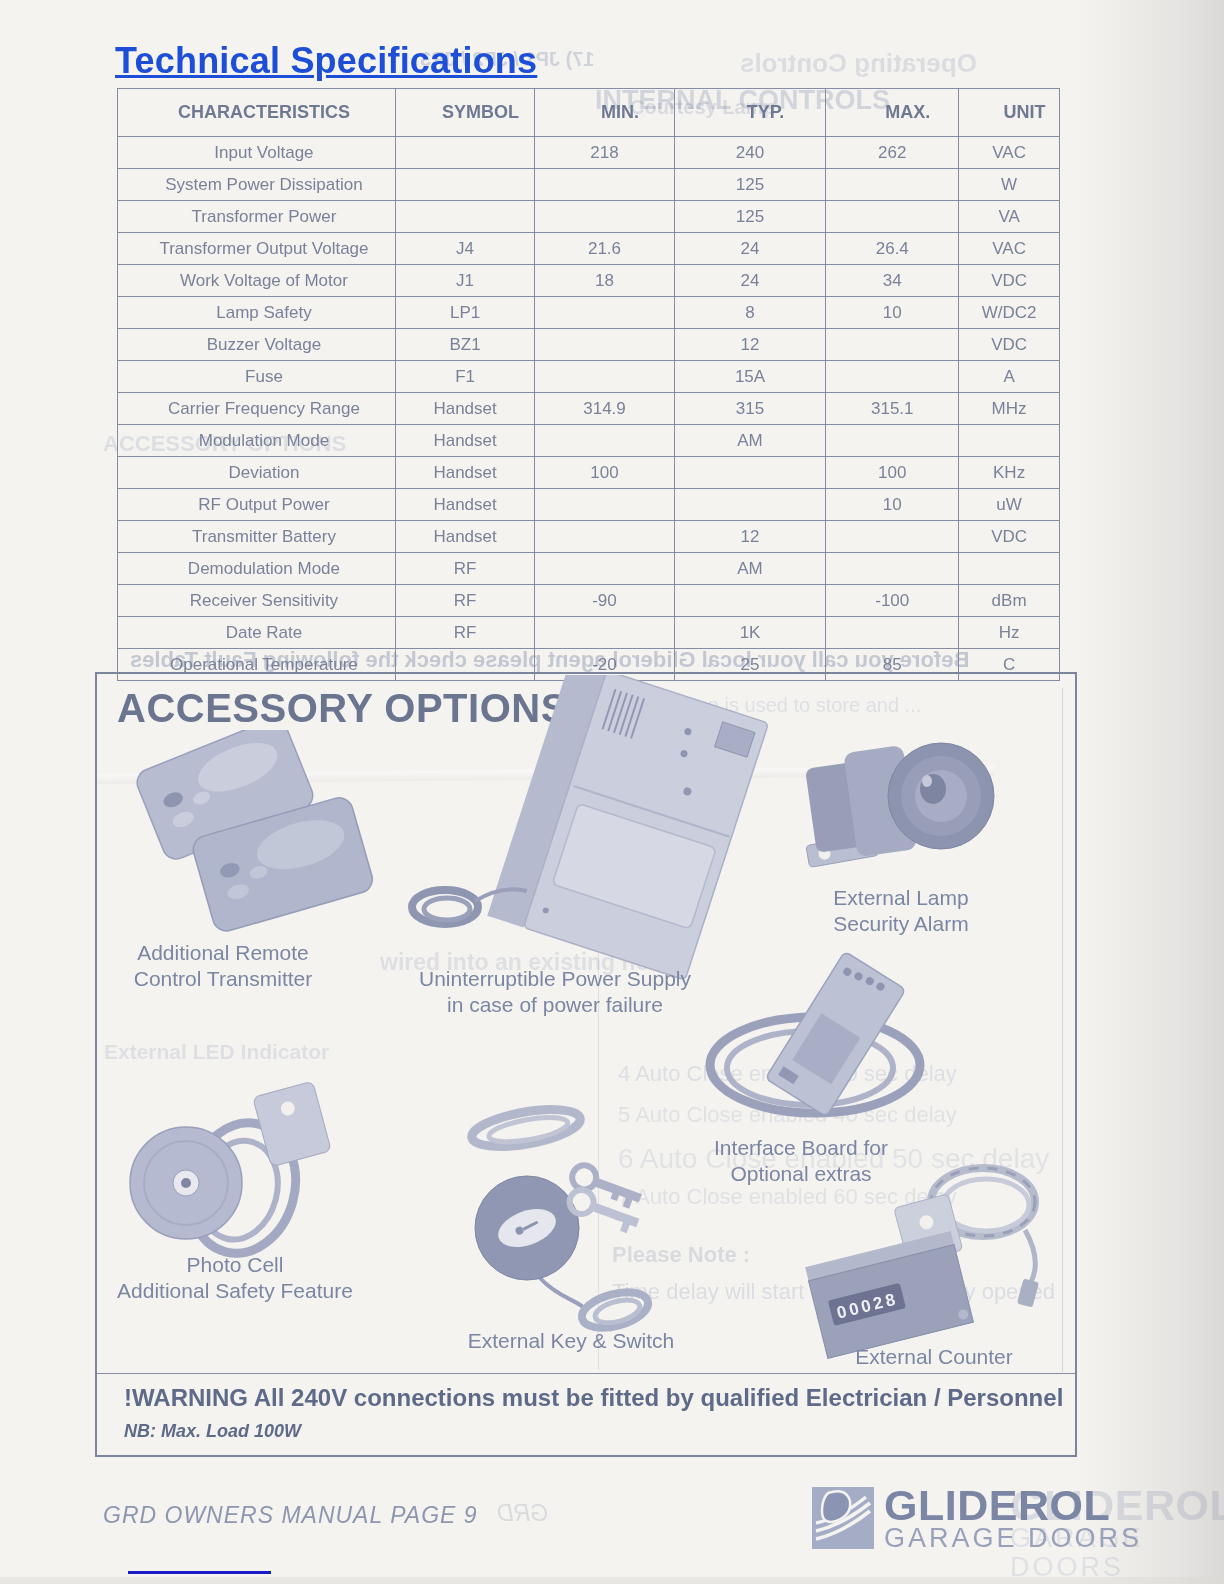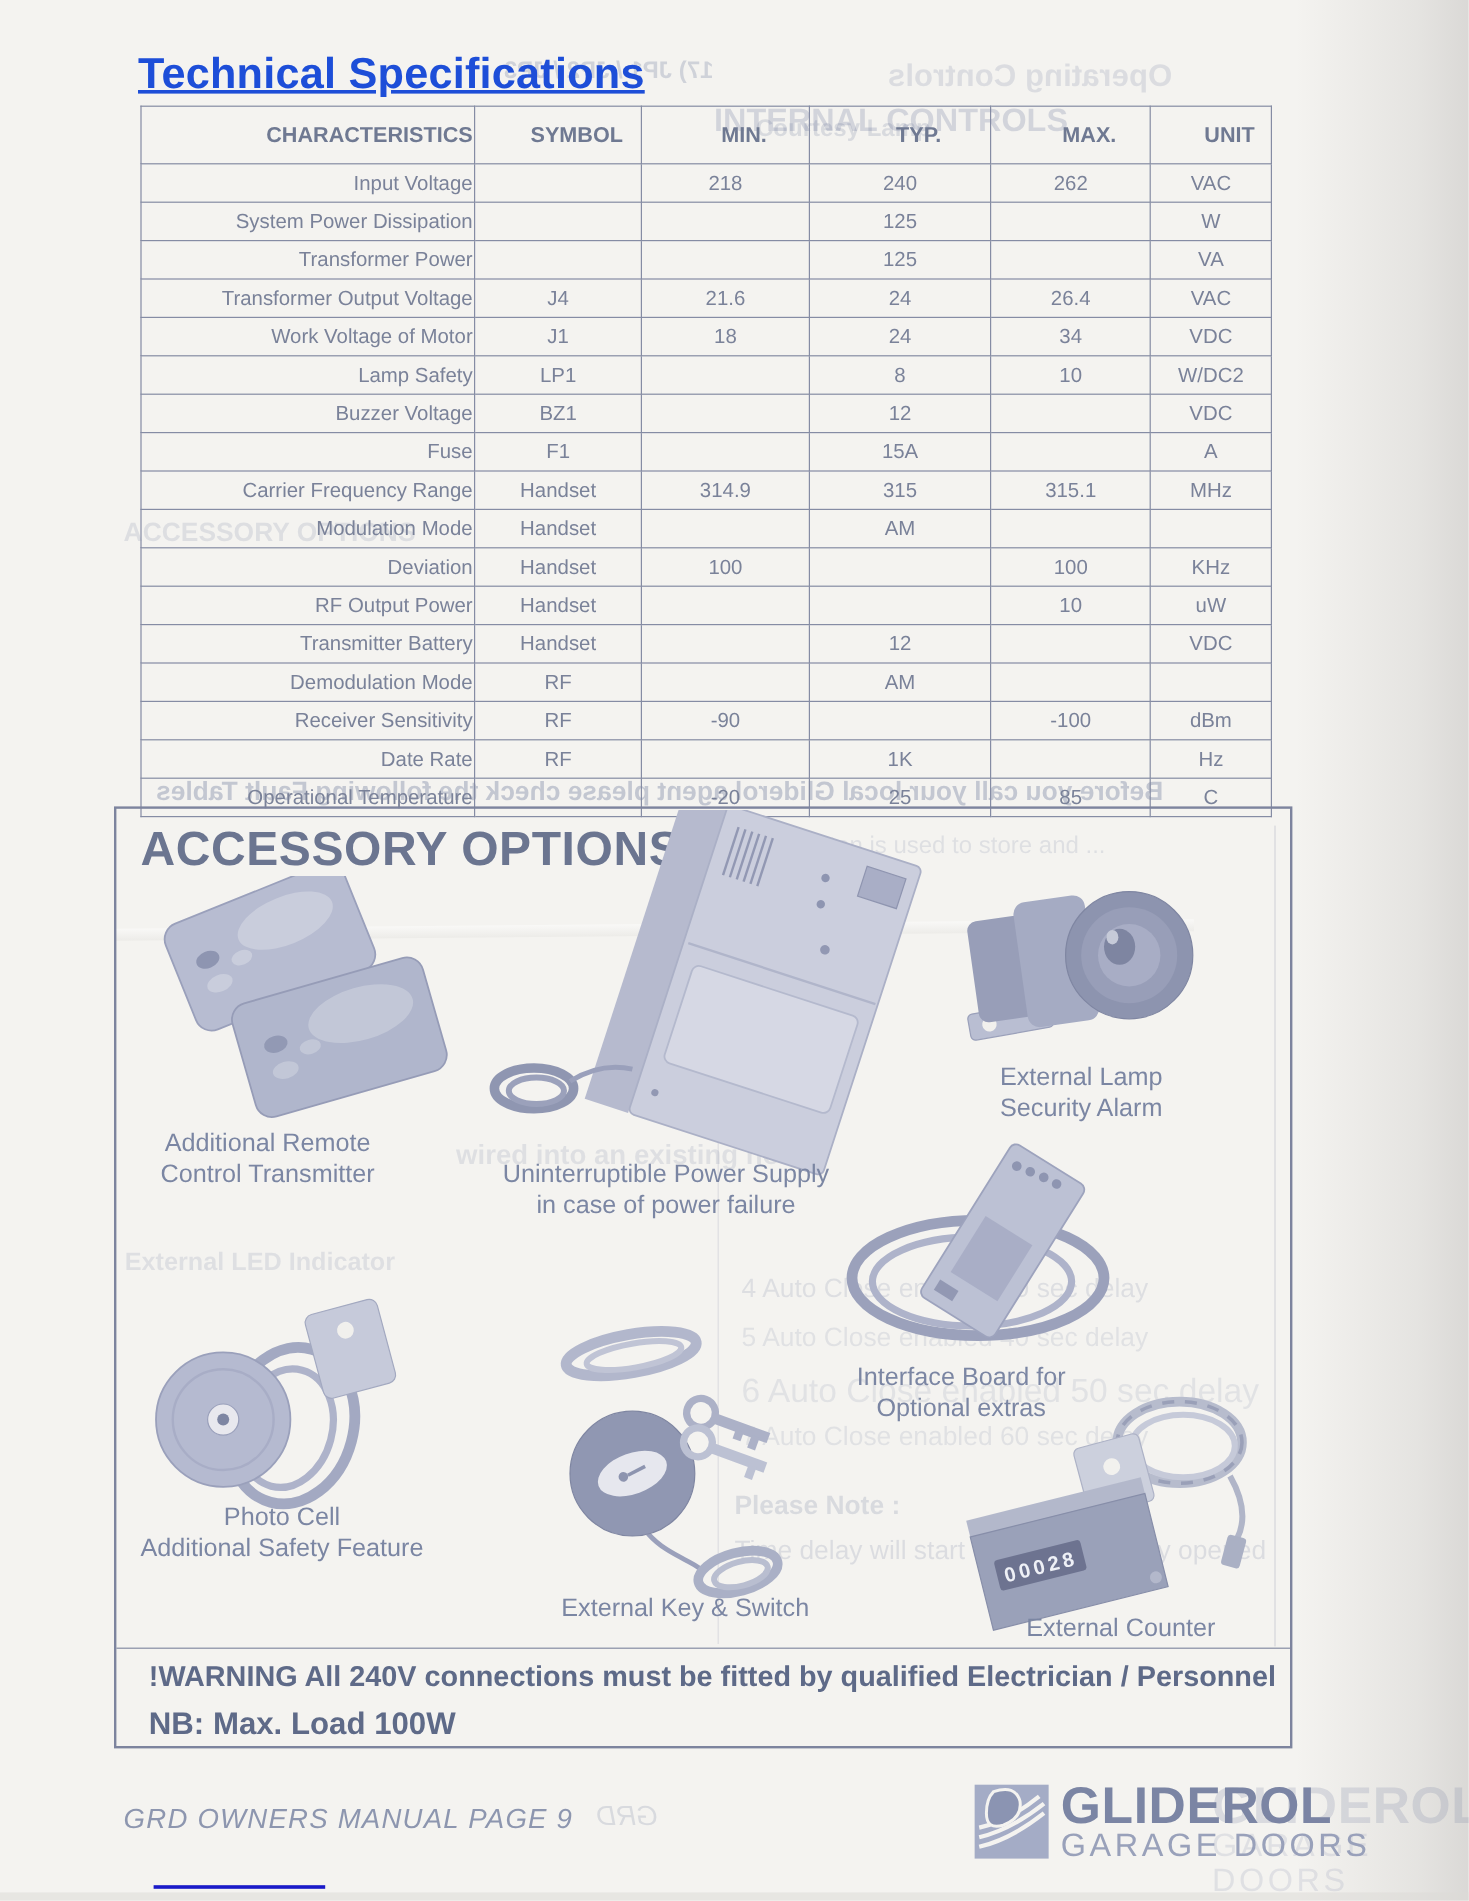--- a/index.html
+++ b/index.html
@@ -23,33 +23,33 @@
   .ghost.gb{font-weight:bold;}
   .ghost-vline{position:absolute;width:1px;background:#7d85a0;}
   .gv1{left:598px;top:690px;height:680px;opacity:.18;}
   .gv2{left:1062px;top:688px;height:684px;opacity:.26;}
 
   .title{position:absolute;left:115px;top:40px;margin:0;font-size:36px;font-weight:bold;color:#1d4ed8;letter-spacing:.2px;text-decoration:underline;}
 
   table.spec-table{position:absolute;left:117px;top:88px;width:943px;border-collapse:collapse;table-layout:fixed;}
   .spec-table th,.spec-table td{border:1px solid #858ca4;font-weight:normal;}
   .spec-table th{height:45px;font-size:18px;font-weight:bold;color:#6f7992;text-align:center;padding-left:32px;}
-  .spec-table th.c-left,.spec-table td.c-left{text-align:right;padding-left:16px;margin-top:36px;}
+  .spec-table th.c-left,.spec-table td.c-left{text-align:center;padding-left:16px;margin-top:36px;}
   .spec-table td{height:29px;font-size:17px;color:#7a8299;text-align:center;}
 
   .accessory-box{position:absolute;left:95px;top:672px;width:978px;height:781px;border:2px solid #7d849e;background:transparent;}
   .accessory-title{position:absolute;left:117px;top:686px;margin:0;font-size:40px;font-weight:bold;color:#6b7590;letter-spacing:.5px;}
 
   .plabel{position:absolute;text-align:center;font-size:21px;color:#7b86a3;line-height:1.25;}
   .plabel div{white-space:nowrap;}
   .pimg{position:absolute;}
 
   .warn-divider{position:absolute;left:97px;top:1373px;width:978px;height:1px;background:#858ca4;}
   .warning-line{position:absolute;left:124px;top:1384px;font-size:24px;font-weight:bold;color:#5e6a88;}
-  .nb-line{position:absolute;left:124px;top:1421px;font-size:26px;font-weight:bold;color:#5e6a88;}
+  .nb-line{position:absolute;left:124px;top:1421px;font-size:18px;font-weight:bold;color:#5e6a88;font-style:italic;}
 
   .logo{position:absolute;left:812px;top:1487px;display:flex;align-items:flex-start;}
   .logo-icon{width:62px;height:62px;margin-right:10px;}
   .logo-name{font-size:43px;font-weight:bold;color:#7b85a4;line-height:.85;letter-spacing:.5px;}
   .logo-sub{font-size:27px;color:#99a1ba;letter-spacing:3px;line-height:1.1;}
   .logo-echo{position:absolute;left:1010px;top:1487px;opacity:.22;}
 
   .footer{position:absolute;left:103px;top:1502px;font-size:23px;font-style:italic;color:#8d96af;letter-spacing:1px;}
 </style>
 </head>

